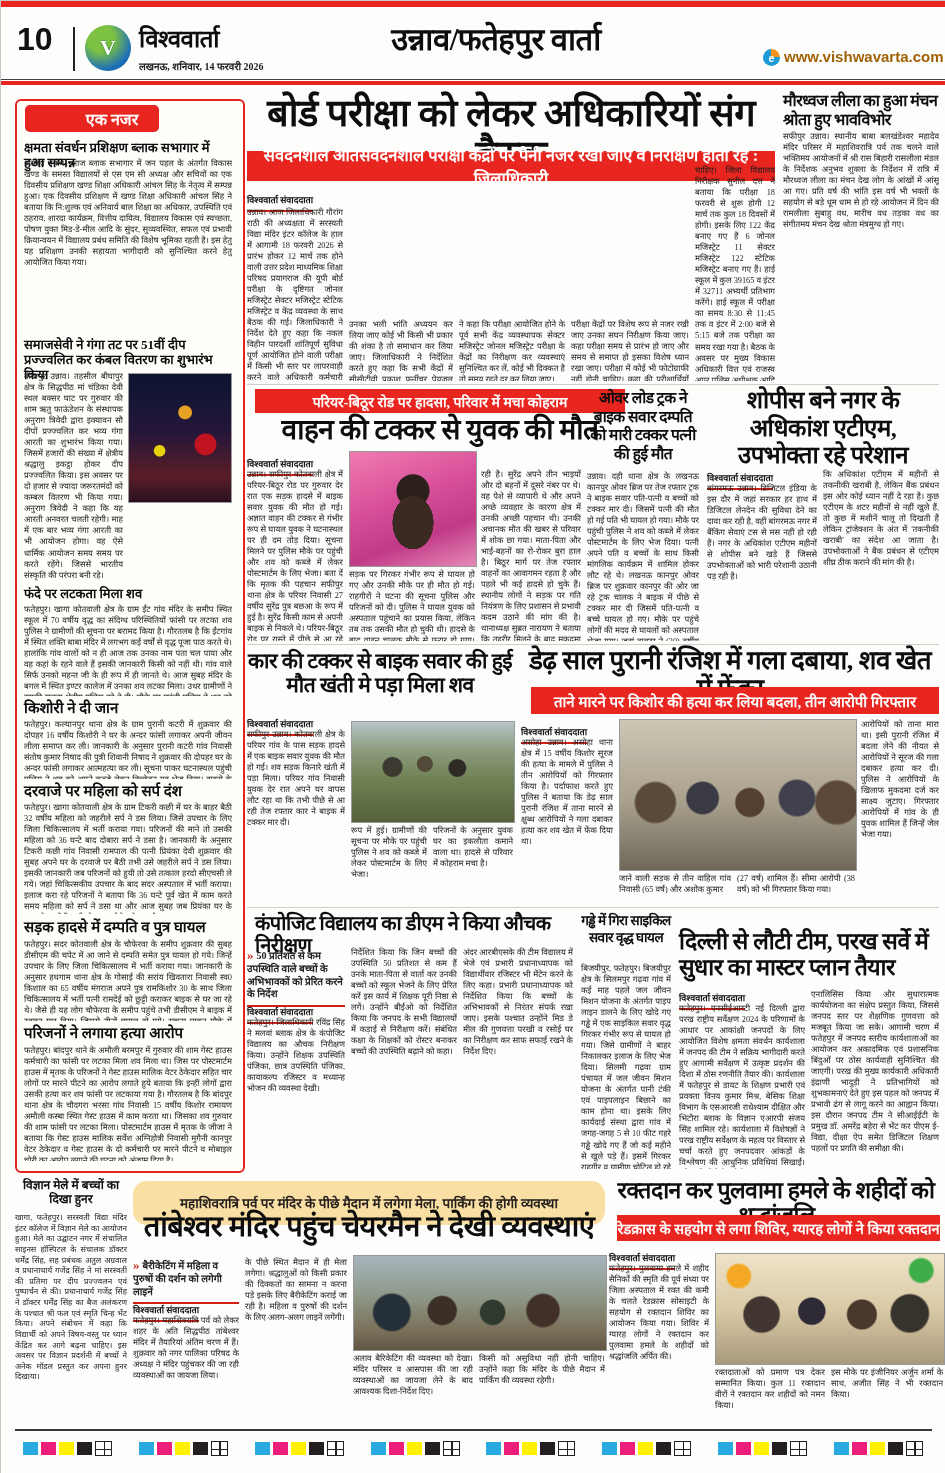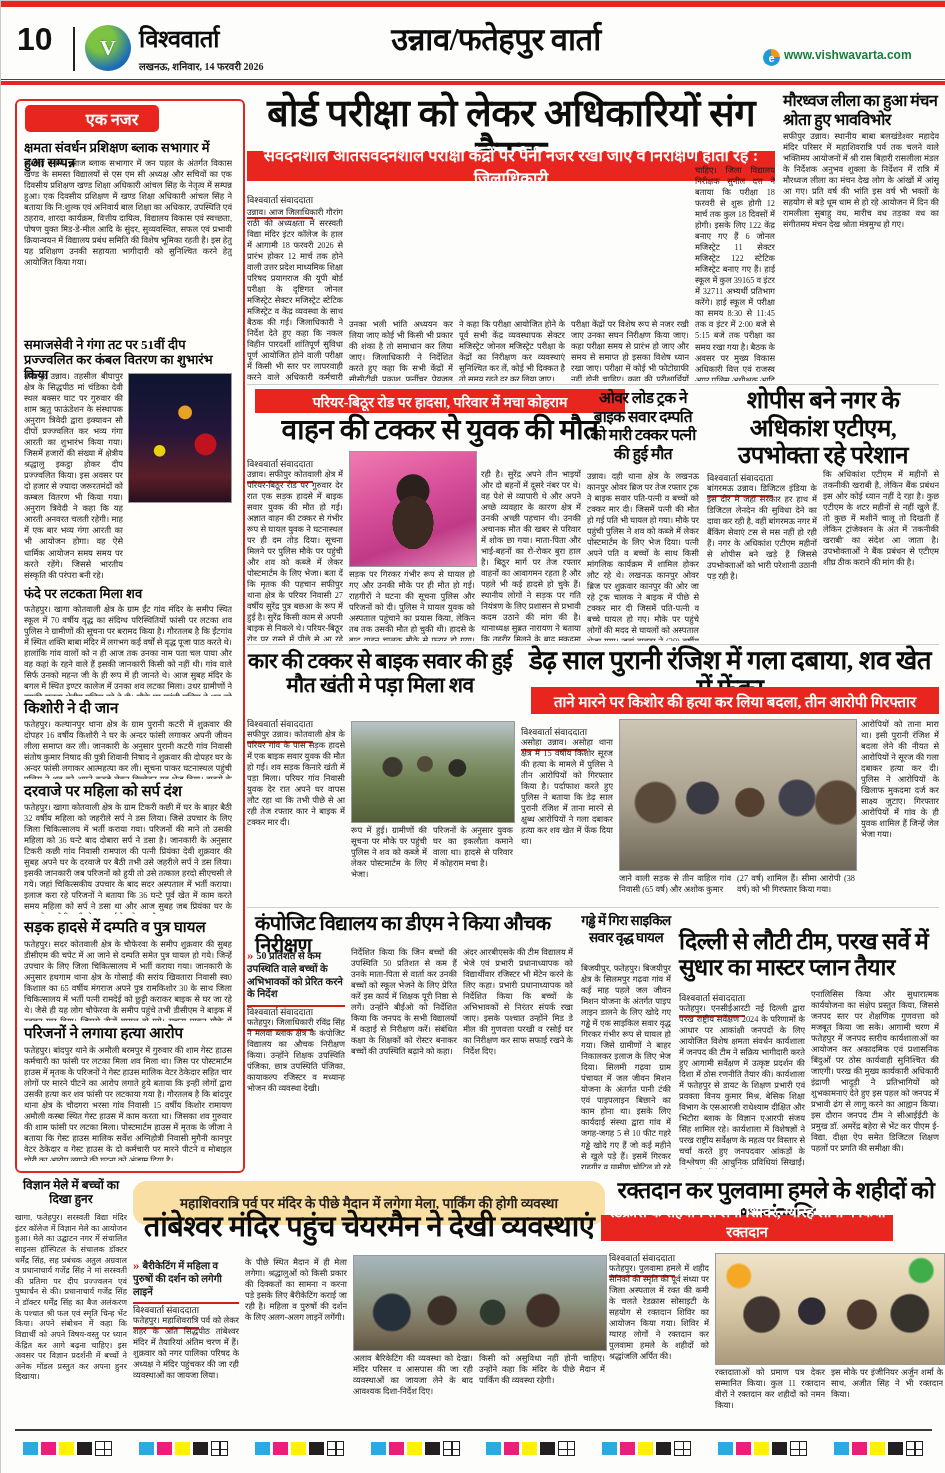--- a/index.html
+++ b/index.html
@@ -1,21 +1,21 @@
 <!DOCTYPE html>
 <html lang="hi"><head>
 <meta charset="utf-8">
 <style>
   html,body{margin:0;padding:0;background:#e8e8e4;}
   #page{position:relative;width:945px;height:1473px;background:#fdfdfb;margin:0 auto;
         font-family:"Liberation Serif","DejaVu Sans",serif;overflow:hidden;border:1px solid #c8c8c4;}
   .abs{position:absolute;}
   .hl{font-weight:bold;color:#0d0d0d;line-height:1.08;letter-spacing:-0.5px;}
   .bt{font-size:8.3px;line-height:1.33;text-align:justify;color:#1d1d1d;overflow:hidden;}
-  .byline{font-size:9px;font-weight:normal;color:#111;border-bottom:2px solid #d32017;padding-bottom:11px;display:inline-block;}
+  .byline{font-size:9px;font-weight:bold;color:#111;border-bottom:2px solid #d32017;padding-bottom:4px;display:inline-block;}
   .redstrip{background:#e8251f;color:#fff;font-weight:bold;text-align:center;display:flex;align-items:center;justify-content:center;}
   .yellowpill{background:#f9dfa4;color:#26211c;font-weight:bold;text-align:center;border-radius:14px;display:flex;align-items:center;justify-content:center;}
   .bullet{font-size:10px;font-weight:bold;color:#222;line-height:1.25;}
   .bullet .mark{color:#d32017;font-size:13px;margin-right:3px;}
   .rule-red{border-bottom:2px solid #d32017;}
   .photo{overflow:hidden;border:1px solid #999;}
   .brief-h{font-weight:bold;font-size:13px;line-height:1.15;color:#0d0d0d;}
   .colmark{width:15px;height:13px;display:inline-block;margin-right:3px;}
   .reg{width:15px;height:13px;display:inline-block;border:1.5px solid #222;position:relative;background:#fff;}
   .reg:before{content:"";position:absolute;left:50%;top:0;bottom:0;width:1.5px;background:#222;}
@@ -32,21 +32,21 @@
   <div class="abs" style="left:72px;top:26px;width:2px;height:44px;background:#222;"></div>
   <div class="abs" style="left:84px;top:24px;width:46px;height:46px;border-radius:50%;background:radial-gradient(circle at 35% 30%,#7dc242 0 30%,#1d6fb8 70%,#0b4f8a 100%);display:flex;align-items:center;justify-content:center;">
       <span style="color:#fff;font-weight:bold;font-size:22px;font-family:'Liberation Serif',serif;text-shadow:0 0 2px #063;">V</span>
   </div>
   <div class="abs hl" style="left:138px;top:26px;font-size:24px;">विश्ववार्ता</div>
   <div class="abs" style="left:138px;top:58px;font-size:10px;font-weight:bold;color:#222;">लखनऊ,   शनिवार, 14 फरवरी 2026</div>
   <div class="abs hl" style="left:330px;top:22px;width:330px;text-align:center;font-size:31px;">उन्नाव/फतेहपुर वार्ता</div>
   <div class="abs" style="left:762px;top:48px;width:17px;height:17px;border-radius:50%;background:conic-gradient(#f7941d 0 25%,#1d9bd7 25% 100%);display:flex;align-items:center;justify-content:center;">
       <span style="color:#fff;font-size:11px;font-weight:bold;font-family:'Liberation Sans',sans-serif;">e</span>
   </div>
-  <div class="abs" style="left:783px;top:47px;font-size:12px;font-weight:bold;color:#15803d;font-family:'Liberation Sans',sans-serif;">www.vishwavarta.com</div>
+  <div class="abs" style="left:783px;top:47px;font-size:15px;font-weight:bold;color:#a16207;font-family:'Liberation Sans',sans-serif;">www.vishwavarta.com</div>
   <div class="abs" style="left:0;top:78px;width:945px;height:1px;background:#444;"></div>
   <div class="abs" style="left:0;top:80px;width:945px;height:4px;background:#e8251f;"></div>
 
   <div class="abs" style="left:14px;top:98px;width:226px;height:1070px;border:2px solid #e0241e;border-radius:6px;background:#fffefa;"></div>
   <div class="abs redstrip" style="left:24px;top:104px;width:94px;height:27px;border-radius:5px;font-size:16px;padding-left:40px;">
      <span>एक नजर</span>
   </div>
 
   <div class="abs brief-h" style="left:23px;top:140px;width:208px;">क्षमता संवर्धन प्रशिक्षण ब्लाक सभागार में हुआ सम्पन्न</div>
   <div class="abs bt" style="left:23px;top:157px;width:208px;height:176px;">असोहा उन्नाव। आज ब्लाक सभागार में जन पहल के अंतर्गत विकास खण्ड के समस्त विद्यालयों से एस एम सी अध्यक्ष और सचिवों का एक दिवसीय प्रशिक्षण खण्ड शिक्षा अधिकारी आंचल सिंह के नेतृत्व में सम्पन्न हुआ। एक दिवसीय प्रशिक्षण में खण्ड शिक्षा अधिकारी आंचल सिंह ने बताया कि नि:शुल्क एवं अनिवार्य बाल शिक्षा का अधिकार, उपस्थिति एवं ठहराव, शारदा कार्यक्रम, वित्तीय दायित्व, विद्यालय विकास एवं स्वच्छता, पोषण युक्त मिड-डे-मील आदि के सुंदर, सुव्यवस्थित, सफल एवं प्रभावी क्रियान्वयन में विद्यालय प्रबंध समिति की विशेष भूमिका रहती है। इस हेतु यह प्रशिक्षण उनकी सहायता भागीदारी को सुनिश्चित करने हेतु आयोजित किया गया।</div>
@@ -194,21 +194,21 @@
   <div class="abs photo" style="left:352px;top:1254px;width:252px;height:94px;background:
         radial-gradient(circle at 15% 60%,#26303a 0 8%,transparent 9%),
         radial-gradient(circle at 35% 58%,#3c2f28 0 8%,transparent 9%),
         radial-gradient(circle at 55% 60%,#2e3a2e 0 8%,transparent 9%),
         radial-gradient(circle at 75% 58%,#403028 0 8%,transparent 9%),
         linear-gradient(180deg,#a7b6bd 0%,#8d9684 45%,#7a6f58 80%,#5f5644 100%);"></div>
   <div class="abs bt" style="left:478px;top:1352px;width:126px;height:72px;">किसी को असुविधा नहीं होनी चाहिए। उन्होंने कहा कि मंदिर के पीछे मैदान में पार्किंग की व्यवस्था रहेगी।</div>
   <div class="abs bt" style="left:352px;top:1352px;width:120px;height:72px;">अलाव बैरिकेटिंग की व्यवस्था को देखा। मंदिर परिसर व आसपास की जा रही व्यवस्थाओं का जायजा लेने के बाद आवश्यक दिशा-निर्देश दिए।</div>
 
   <div class="abs hl" style="left:608px;top:1178px;width:334px;font-size:23px;text-align:center;">रक्तदान कर पुलवामा हमले के शहीदों को श्रद्धांजलि</div>
-  <div class="abs redstrip" style="left:600px;top:1214px;width:292px;height:26px;font-size:14.5px;align-items:flex-end;">
+  <div class="abs redstrip" style="left:616px;top:1214px;width:323px;height:26px;font-size:14.5px;">
      <span>रेडक्रास के सहयोग से लगा शिविर, ग्यारह लोगों ने किया रक्तदान</span>
   </div>
   <div class="abs" style="left:608px;top:1246px;">
      <span class="byline">विश्ववार्ता संवाददाता</span>
   </div>
   <div class="abs bt" style="left:608px;top:1262px;width:100px;height:162px;">फतेहपुर। पुलवामा हमले में शहीद सैनिकों की स्मृति की पूर्व संध्या पर जिला अस्पताल में रक्त की कमी के चलते रेडक्रास सोसाइटी के सहयोग से रक्तदान शिविर का आयोजन किया गया। शिविर में ग्यारह लोगों ने रक्तदान कर पुलवामा हमले के शहीदों को श्रद्धांजलि अर्पित की।</div>
   <div class="abs photo" style="left:714px;top:1252px;width:228px;height:110px;background:
         radial-gradient(circle at 10% 20%,#f4a824 0 5%,transparent 6%),
         radial-gradient(circle at 90% 15%,#3fae49 0 5%,transparent 6%),
         radial-gradient(circle at 20% 55%,#403530 0 9%,transparent 10%),

